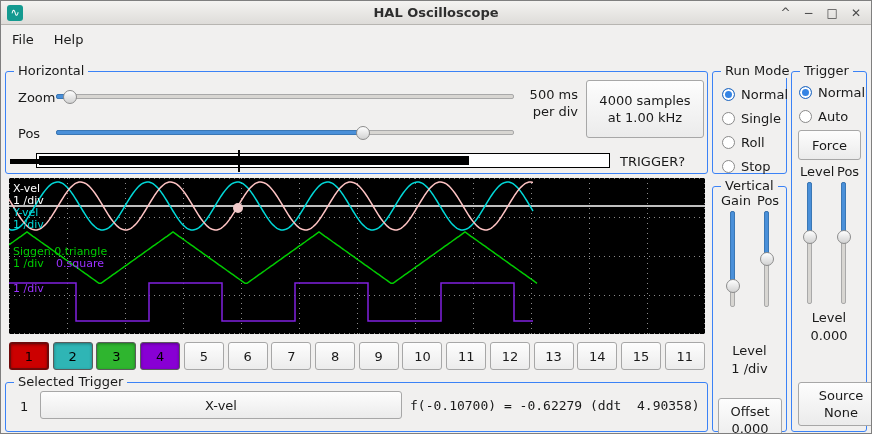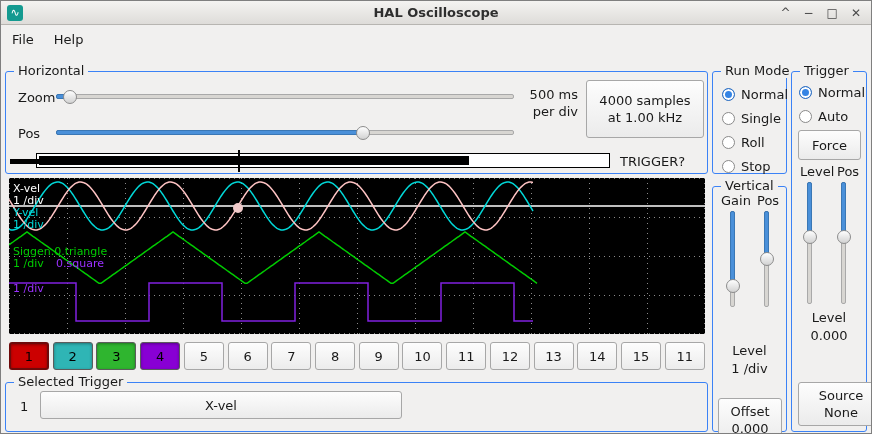--- a/index.html
+++ b/index.html
@@ -159,20 +159,21 @@
     <div class="chbtn">15</div>
     <div class="chbtn">11</div>
   </div>
 
 <div class="gb" style="left:4px;top:381px;width:703px;height:50px">
   <span class="legend">Selected Trigger</span>
   <span class="abs" style="left:14px;top:16px">1</span>
   <div class="btn abs" style="left:34px;top:8px;width:362px;height:28px">
     <span>X-vel</span>
   </div>
+  <span class="abs readout" style="left:404px;top:15px">f(-0.10700) = -0.62279 (ddt  4.90358)</span>
 </div>
 
 <div class="gb" style="left:711px;top:70px;width:75px;height:103px">
   <span class="legend">Run Mode</span>
   <div class="radio-col" id="runmode-radios" style="left:9px;top:15px">
       <div class="radio-row">
         <span class="radio checked"></span>
         <span>Normal</span>
       </div>
       <div class="radio-row">

